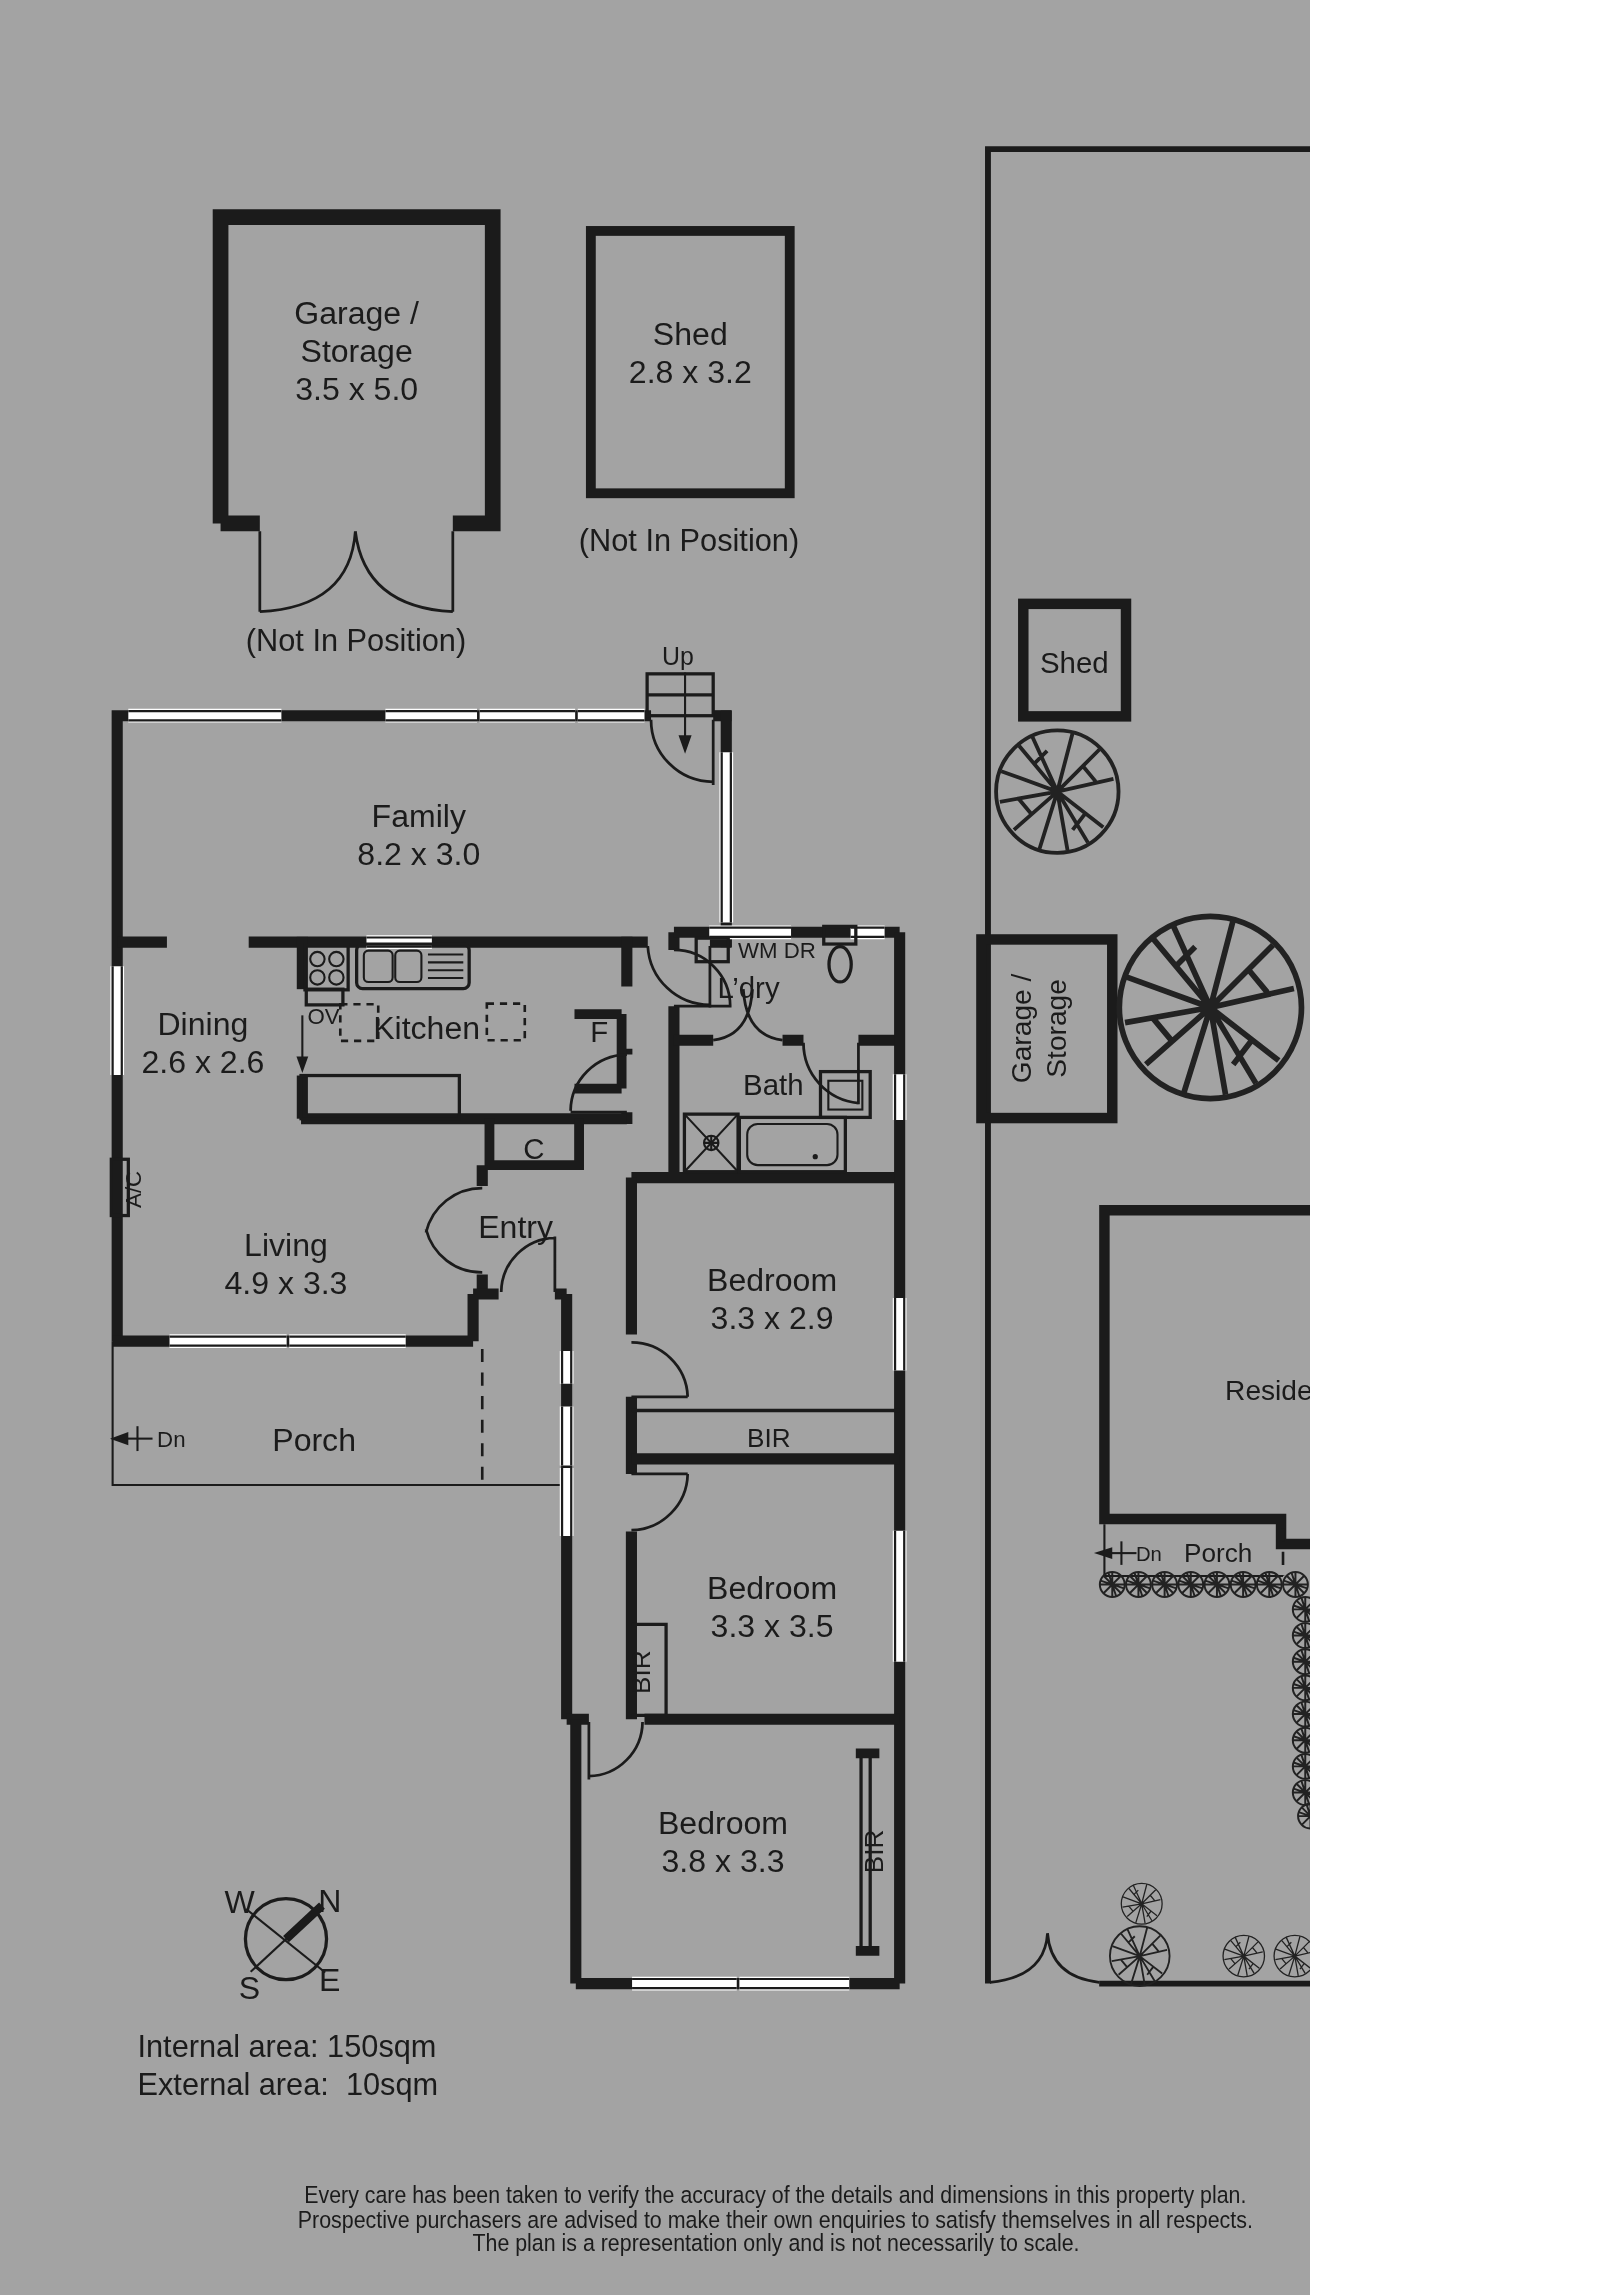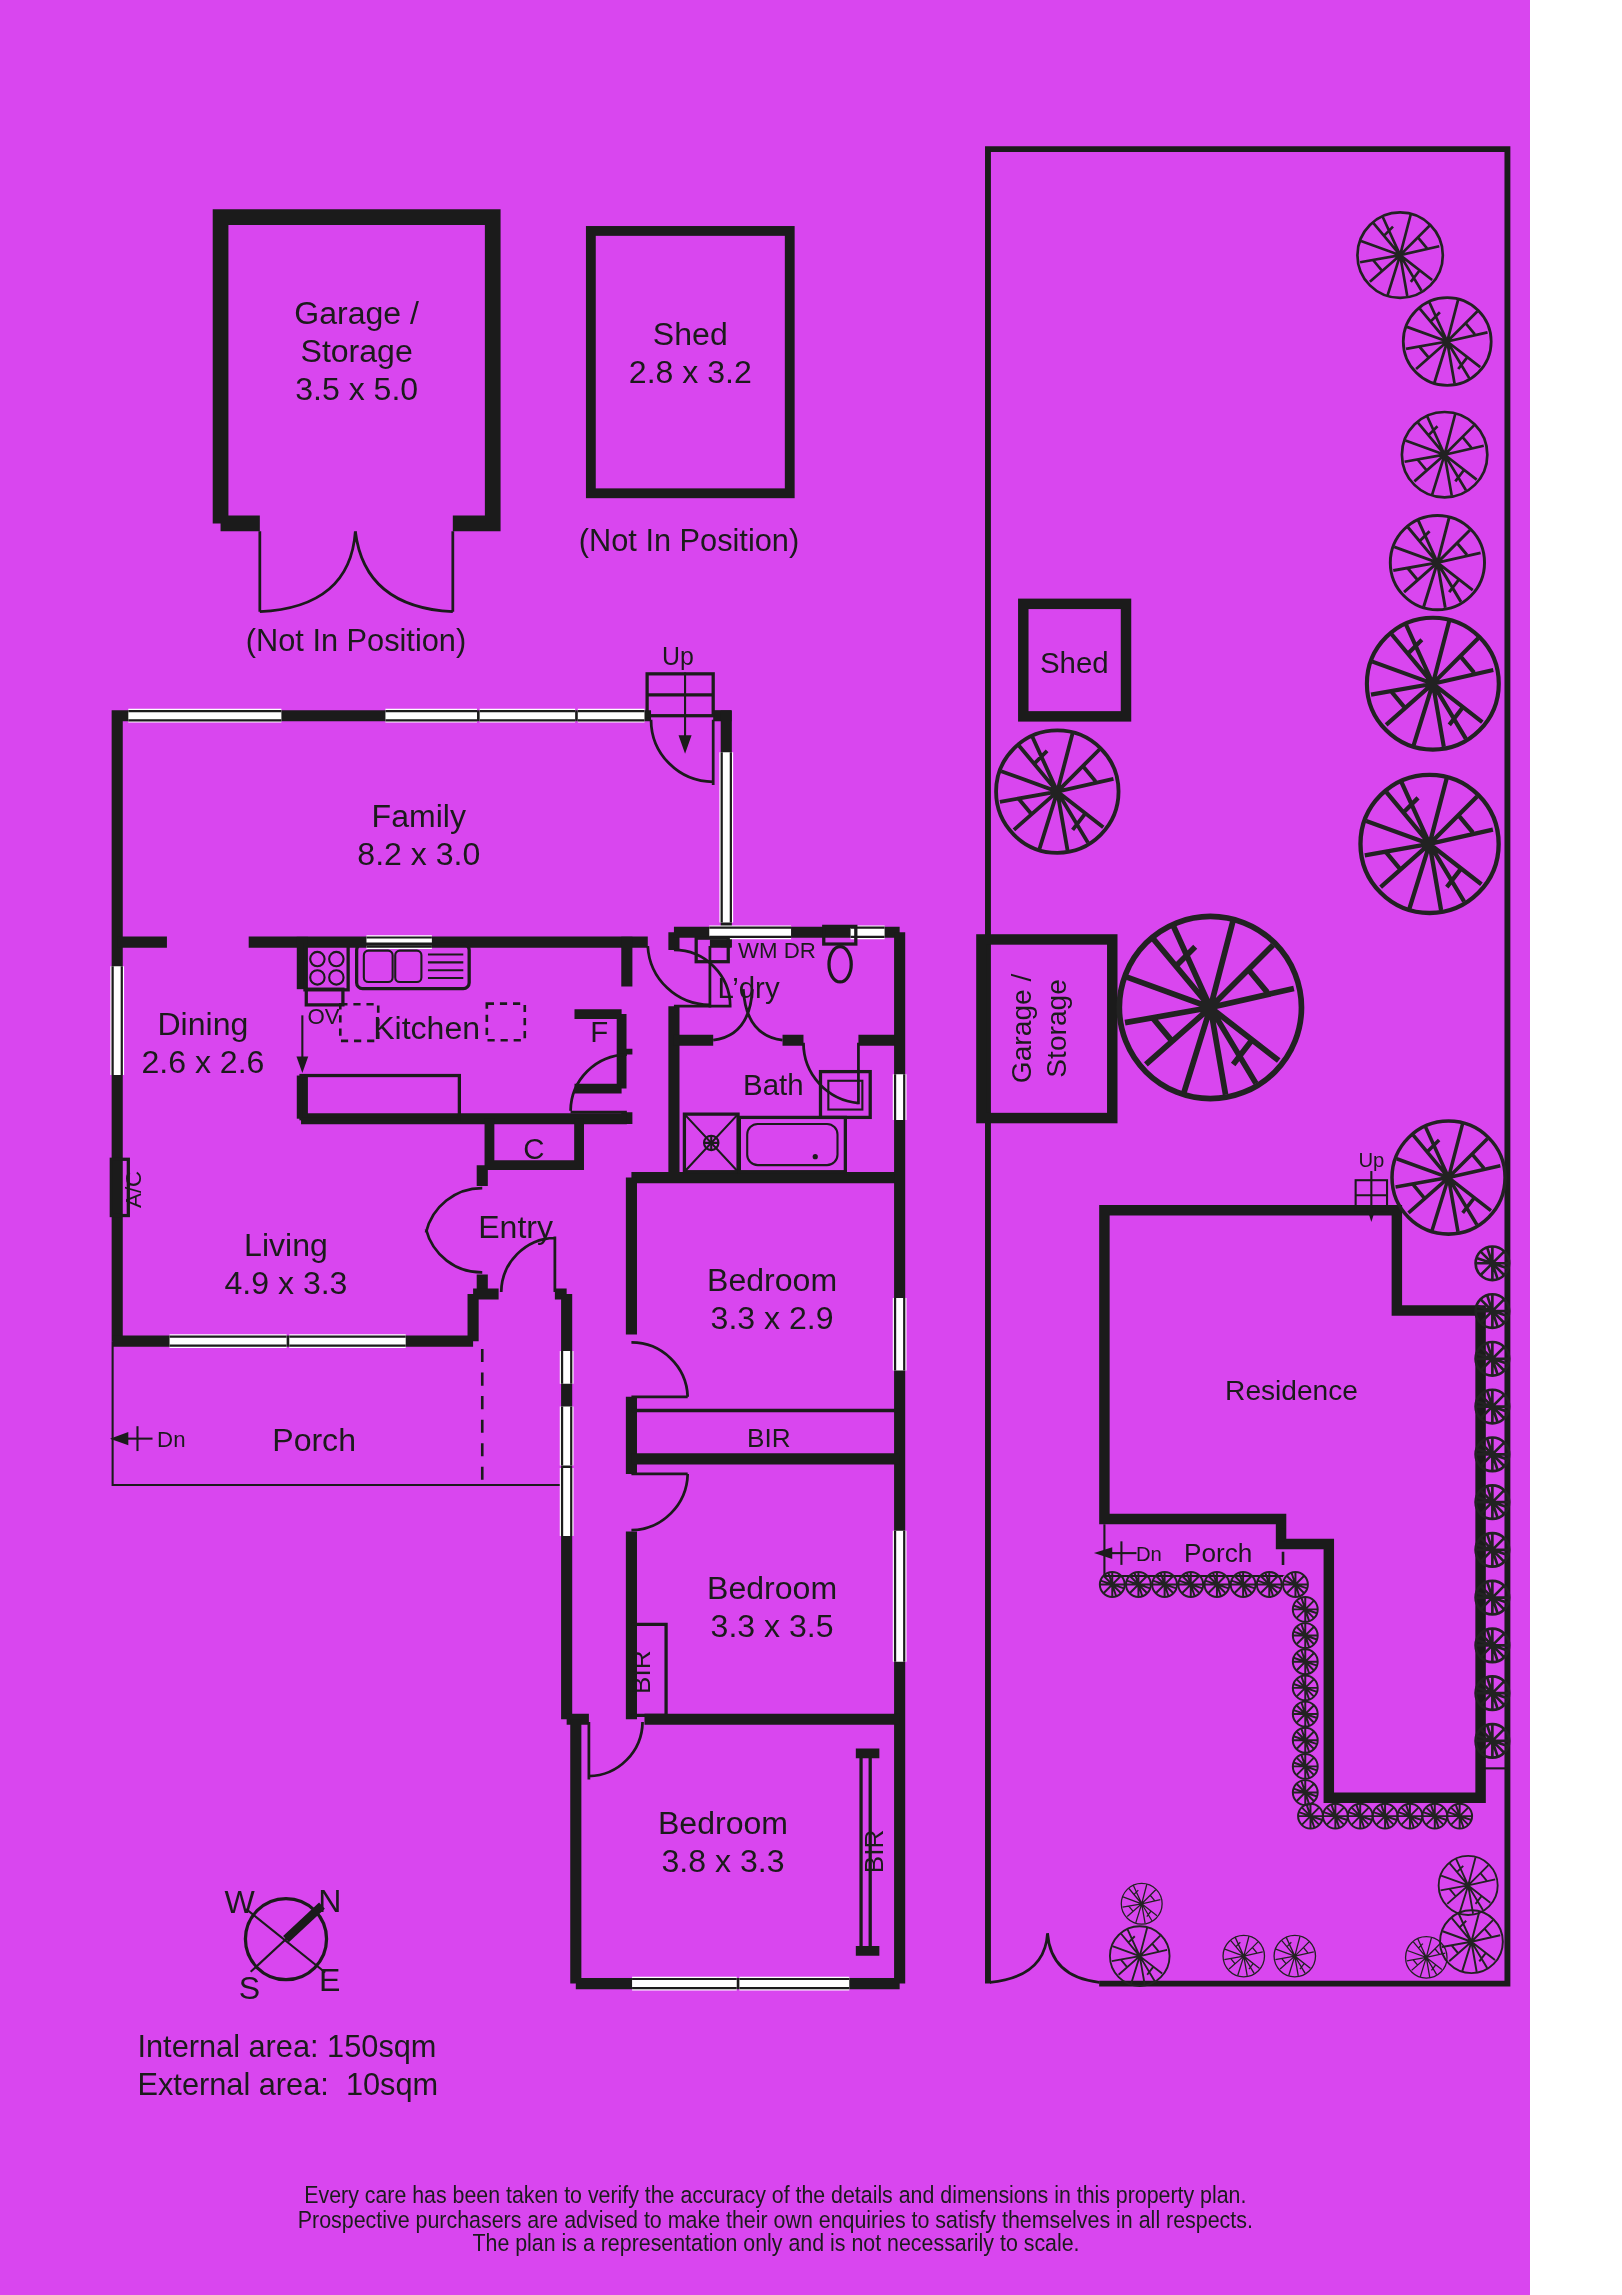--- a/index.html
+++ b/index.html
@@ -1,16 +1,16 @@
 <!DOCTYPE html>
 <html style="font-size:10.5px"><head>
 <meta charset="utf-8">
 <style>
   html,body{margin:0;padding:0;background:#fff;}
-  .page{position:relative;width:1530px;height:2295px;background:#d946ef;
+  .page{position:relative;width:1310px;height:2295px;background:#a3a3a3;
         font-family:"Liberation Sans",sans-serif;overflow:hidden;}
   svg{position:absolute;left:0;top:0;}
   .wall{fill:none;stroke:#1b1b1b;stroke-width:17;stroke-linejoin:miter;stroke-linecap:butt;}
   .wall22{stroke-width:24;}
   .wall15{stroke-width:15;}
   .thin{fill:none;stroke:#1b1b1b;stroke-width:5;}
   .thin3{fill:none;stroke:#1b1b1b;stroke-width:3.2;}
   .door{fill:none;stroke:#1b1b1b;stroke-width:4.2;}
   .dash{fill:none;stroke:#1b1b1b;stroke-width:4;stroke-dasharray:20 16;}
   .dashsq{fill:none;stroke:#1b1b1b;stroke-width:4;stroke-dasharray:11 9;}

